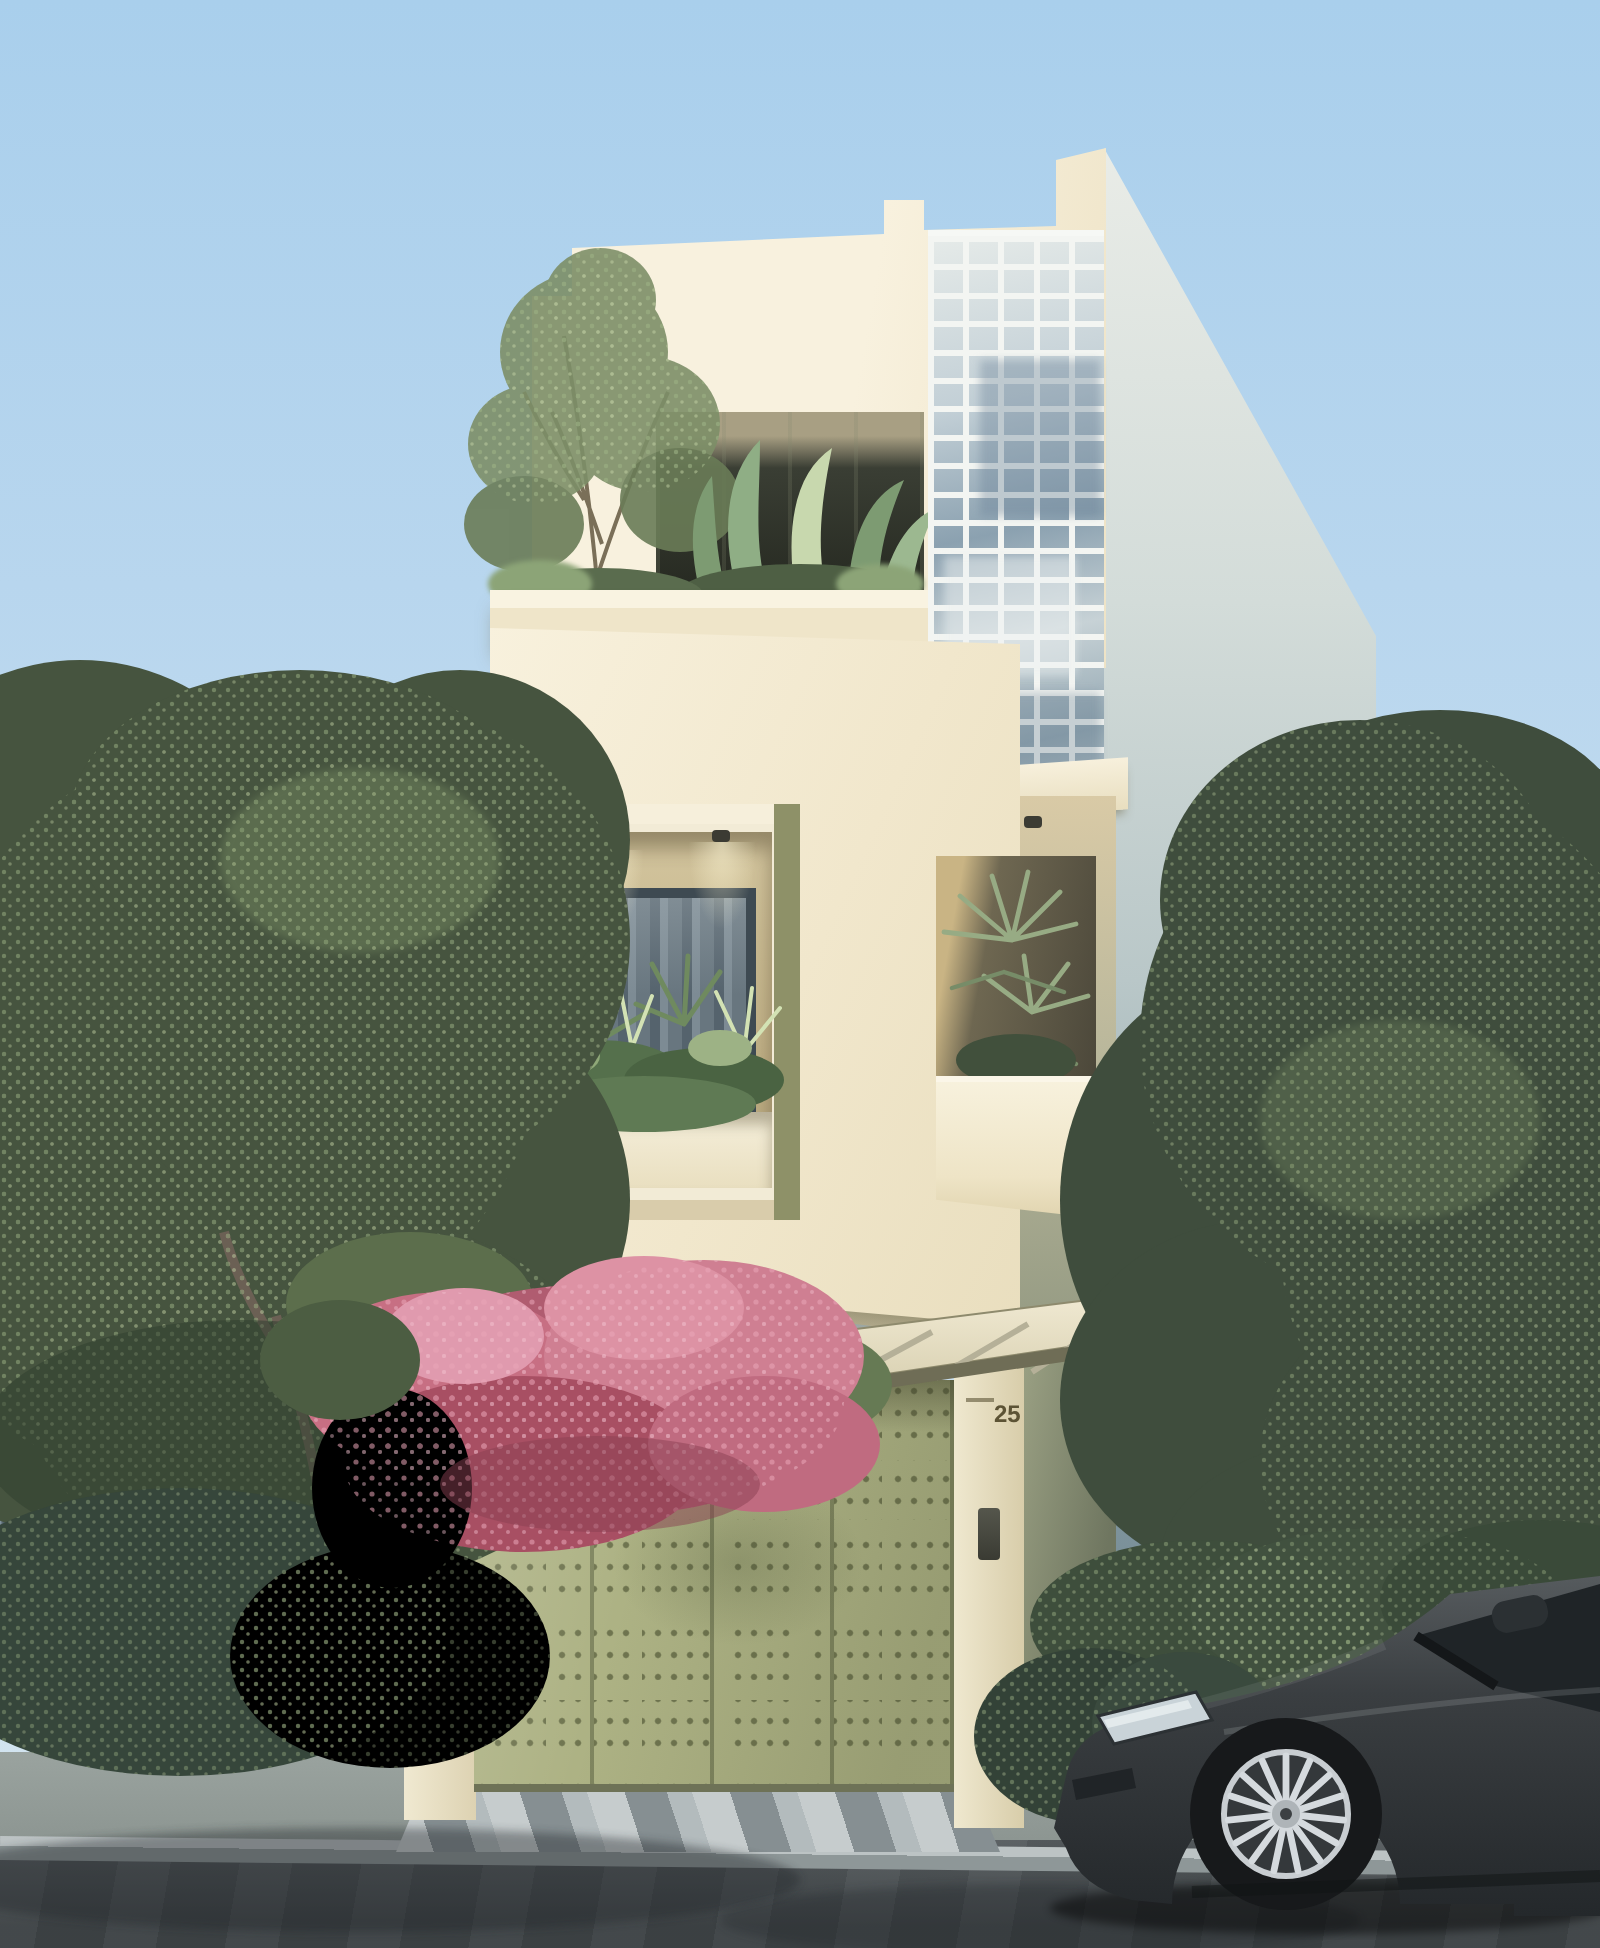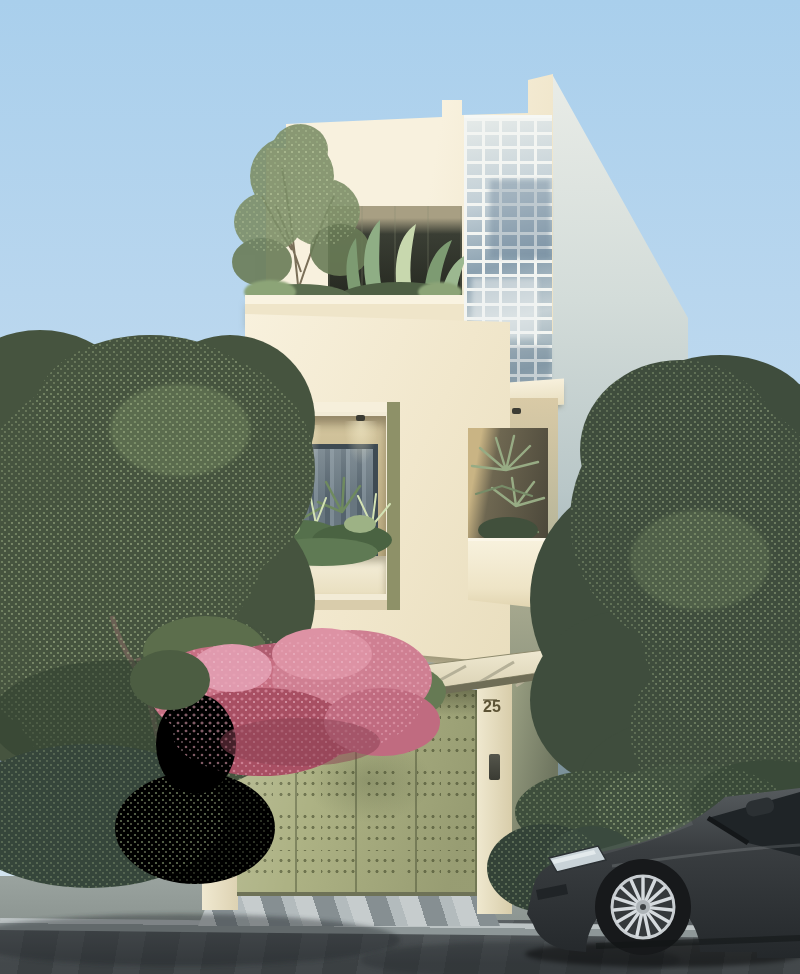--- a/index.html
+++ b/index.html
@@ -80,21 +80,21 @@
 
   
   .fence-return{left:512px;top:676px;width:46px;height:216px;
     background:linear-gradient(100deg,#9aa083,#6f7660 70%);}
   .pillar{background:linear-gradient(90deg,#f0e9d1,#ddd2b2);}
   .pillar.l{left:202px;top:652px;width:36px;height:258px;}
   .pillar.r{left:477px;top:660px;width:35px;height:254px;background:linear-gradient(90deg,#efe8cf,#d8cdaa);}
   .sconce{width:11px;height:26px;border-radius:2px;background:linear-gradient(#55564c,#3a3b33);}
   .sc-l{left:209px;top:762px;} .sc-r{left:489px;top:754px;}
   .number{left:483px;top:698px;width:28px;height:34px;color:var(--number_color,#5c5335);
-    font-size:16px;font-weight:bold;line-height:18px;text-align:left;}
+    font-size:12px;font-weight:bold;line-height:18px;text-align:center;}
   .number i{display:block;position:static;width:14px;height:2px;background:#5c5335;opacity:.6;margin-top:1px;}
 
   .gate{left:237px;top:690px;width:240px;height:206px;background-color:var(--gate,#adb284);
     background-image:
       repeating-linear-gradient(90deg,transparent 0 58px,var(--gate_divider,#7f855f) 58px 60px),
       repeating-linear-gradient(180deg,transparent 0 30px,var(--gate,#adb284) 30px 40px),
       repeating-linear-gradient(90deg,transparent 0 36px,var(--gate,#adb284) 36px 42px),
       radial-gradient(circle,rgba(70,76,44,.6) 1.2px,rgba(70,76,44,0) 1.9px);
     background-size:auto,auto,auto,8px 11px;
     border-bottom:4px solid #6e7257;}

